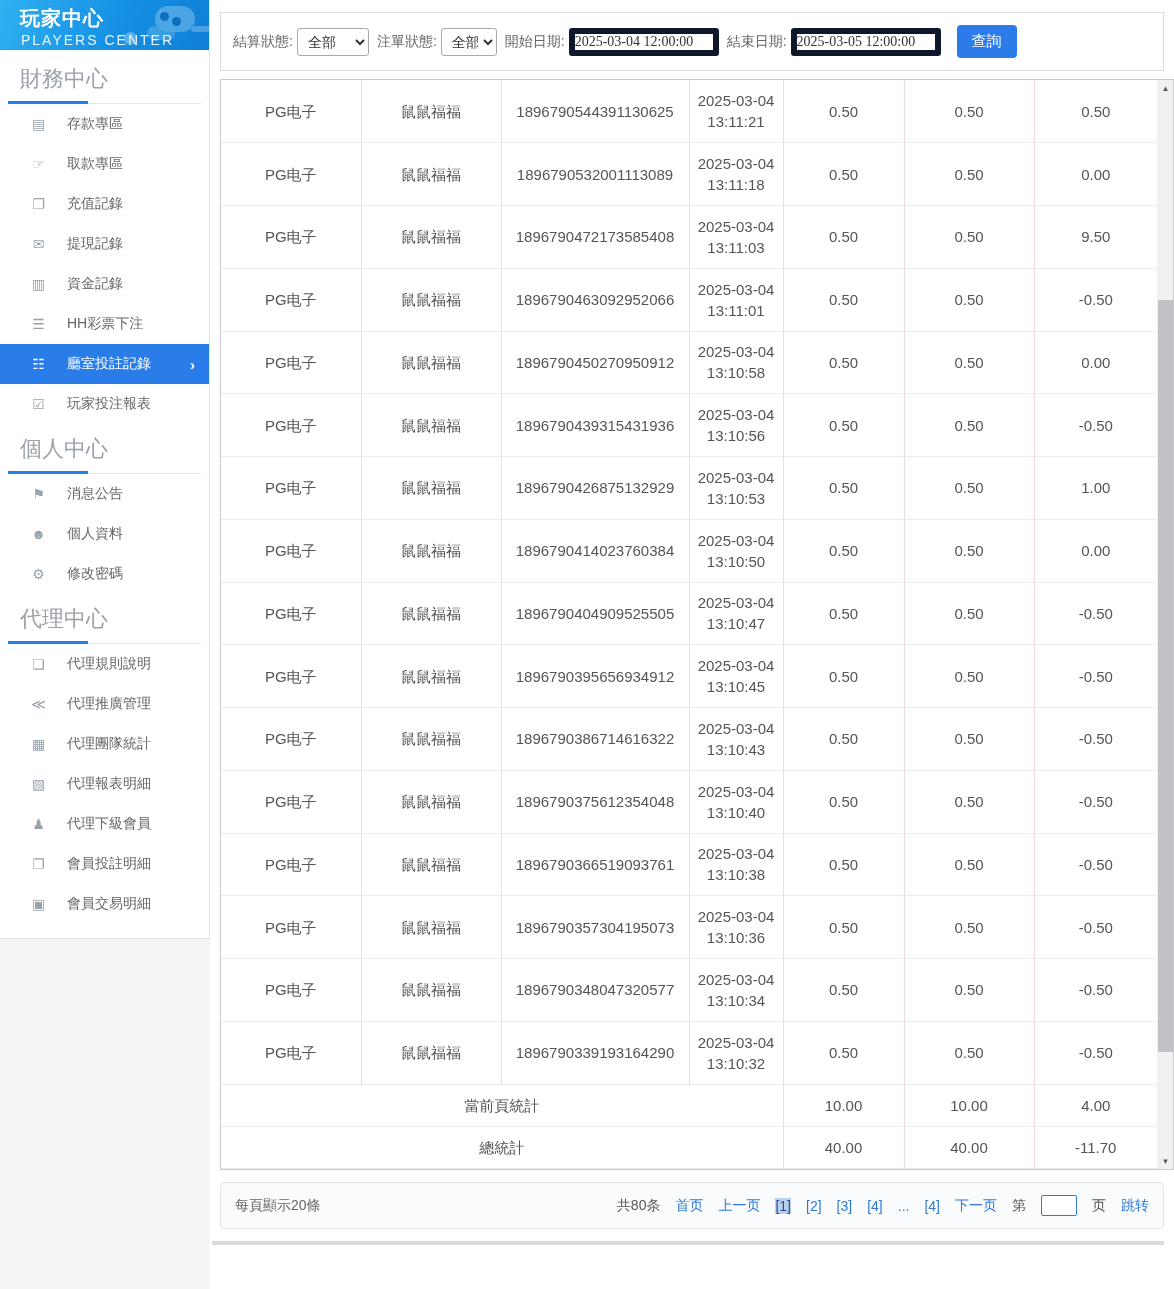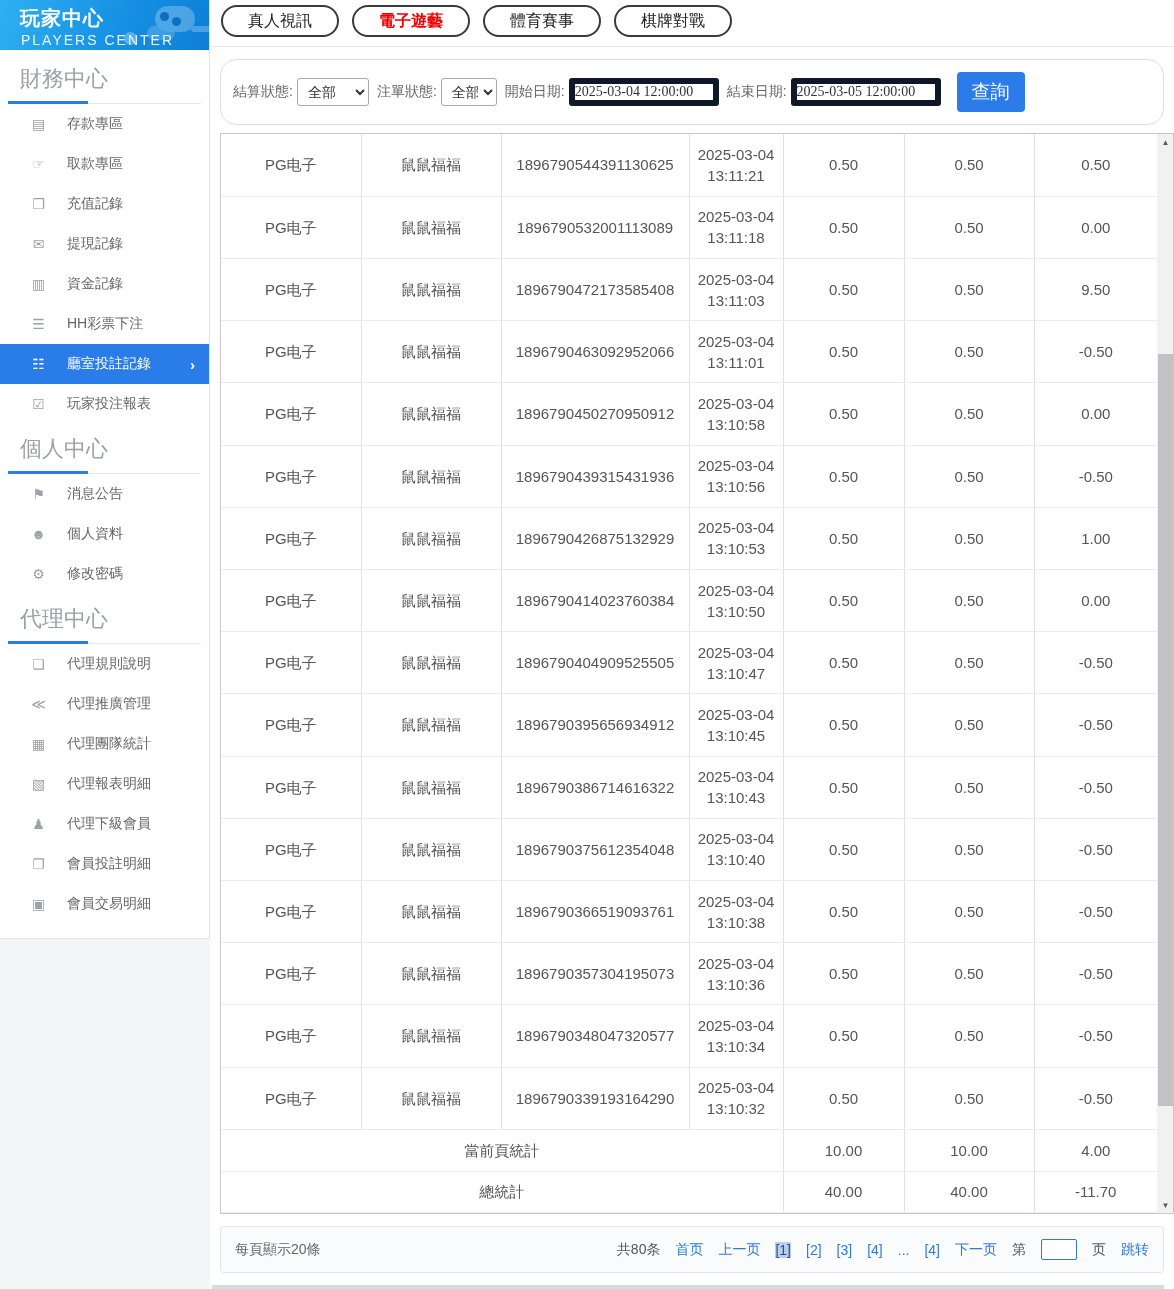--- a/index.html
+++ b/index.html
@@ -50,37 +50,37 @@
   
   .main { flex:1; display:flex; flex-direction:column; background:#fff; min-width:0; }
   .tabs-row { display:flex; gap:13px; padding:5px 0 9px 11px; border-bottom:1px solid #e8e8e8; }
   .tab-pill {
     border:2px solid #3a3a3a; border-radius:17px; background:#fff; cursor:pointer;
     padding:4px 25px; font-size:16px; color:#222; font-family:inherit; line-height:20px;
   }
   .tab-pill.active { color:#f20000; font-weight:bold; }
 
   .filter-panel {
-    margin:12px 10px 8px 10px; border:1px solid #dcdcdc; border-radius:16px;
+    margin:12px 10px 8px 10px; border:1px solid #dcdcdc; border-radius:0;
     padding:12px 10px; display:flex; align-items:center; font-size:14px; color:#666;
   }
   .filter-label { margin:0 4px 0 8px; white-space:nowrap; }
   .filter-label:first-child { margin-left:2px; }
   .filter-select {
     height:28px; border:1px solid #a9a9a9; border-radius:3px; background:#fff;
     font-size:14px; color:#333; font-family:inherit; padding:0 2px 0 6px;
   }
   .sel-settle { width:72px; } .sel-order { width:56px; }
   .filter-date {
     height:28px; width:150px; border:6px solid #0f172a; border-radius:3px;
     font-size:14px; color:#333; text-align:left; font-family:Liberation Serif, serif;
   }
   .search-btn {
     margin-left:16px; background:#2b7ce9; color:#fff; border:none; border-radius:4px;
-    padding:7px 15px; font-size:19px; cursor:pointer; font-family:inherit;
+    padding:7px 15px; font-size:15px; cursor:pointer; font-family:inherit;
   }
 
   
   .table-wrap {
     margin-left:10px; width:954px; height:1091px; border:1px solid #c9c9c9;
     display:flex; overflow:hidden; position:relative;
   }
   table { width:936px; border-collapse:collapse; table-layout:fixed; font-size:15px; color:#555; }
   td { border-right:1px solid #f3dada; border-bottom:1px solid #ececec; text-align:center; vertical-align:middle; padding:0 2px; line-height:21px; overflow:hidden; }
   td:last-child { border-right:none; }
@@ -192,26 +192,20 @@
           <div class="menu-item">
             <span class="menu-icon">▣</span>
             <span class="menu-label">會員交易明細</span>
           </div>
         </div>
     </div>
   </div>
 
   <div class="main">
 
-    <div class="tabs-row">
-        <button class="tab-pill">真人視訊</button>
-        <button class="tab-pill active">電子遊藝</button>
-        <button class="tab-pill">體育賽事</button>
-        <button class="tab-pill">棋牌對戰</button>
-      </div>
 
     <div class="filter-panel">
       <span class="filter-label">結算狀態:</span>
       <select class="filter-select sel-settle">
         <option>全部</option>
       </select>
       <span class="filter-label">注單狀態:</span>
       <select class="filter-select sel-order">
         <option>全部</option>
       </select>

